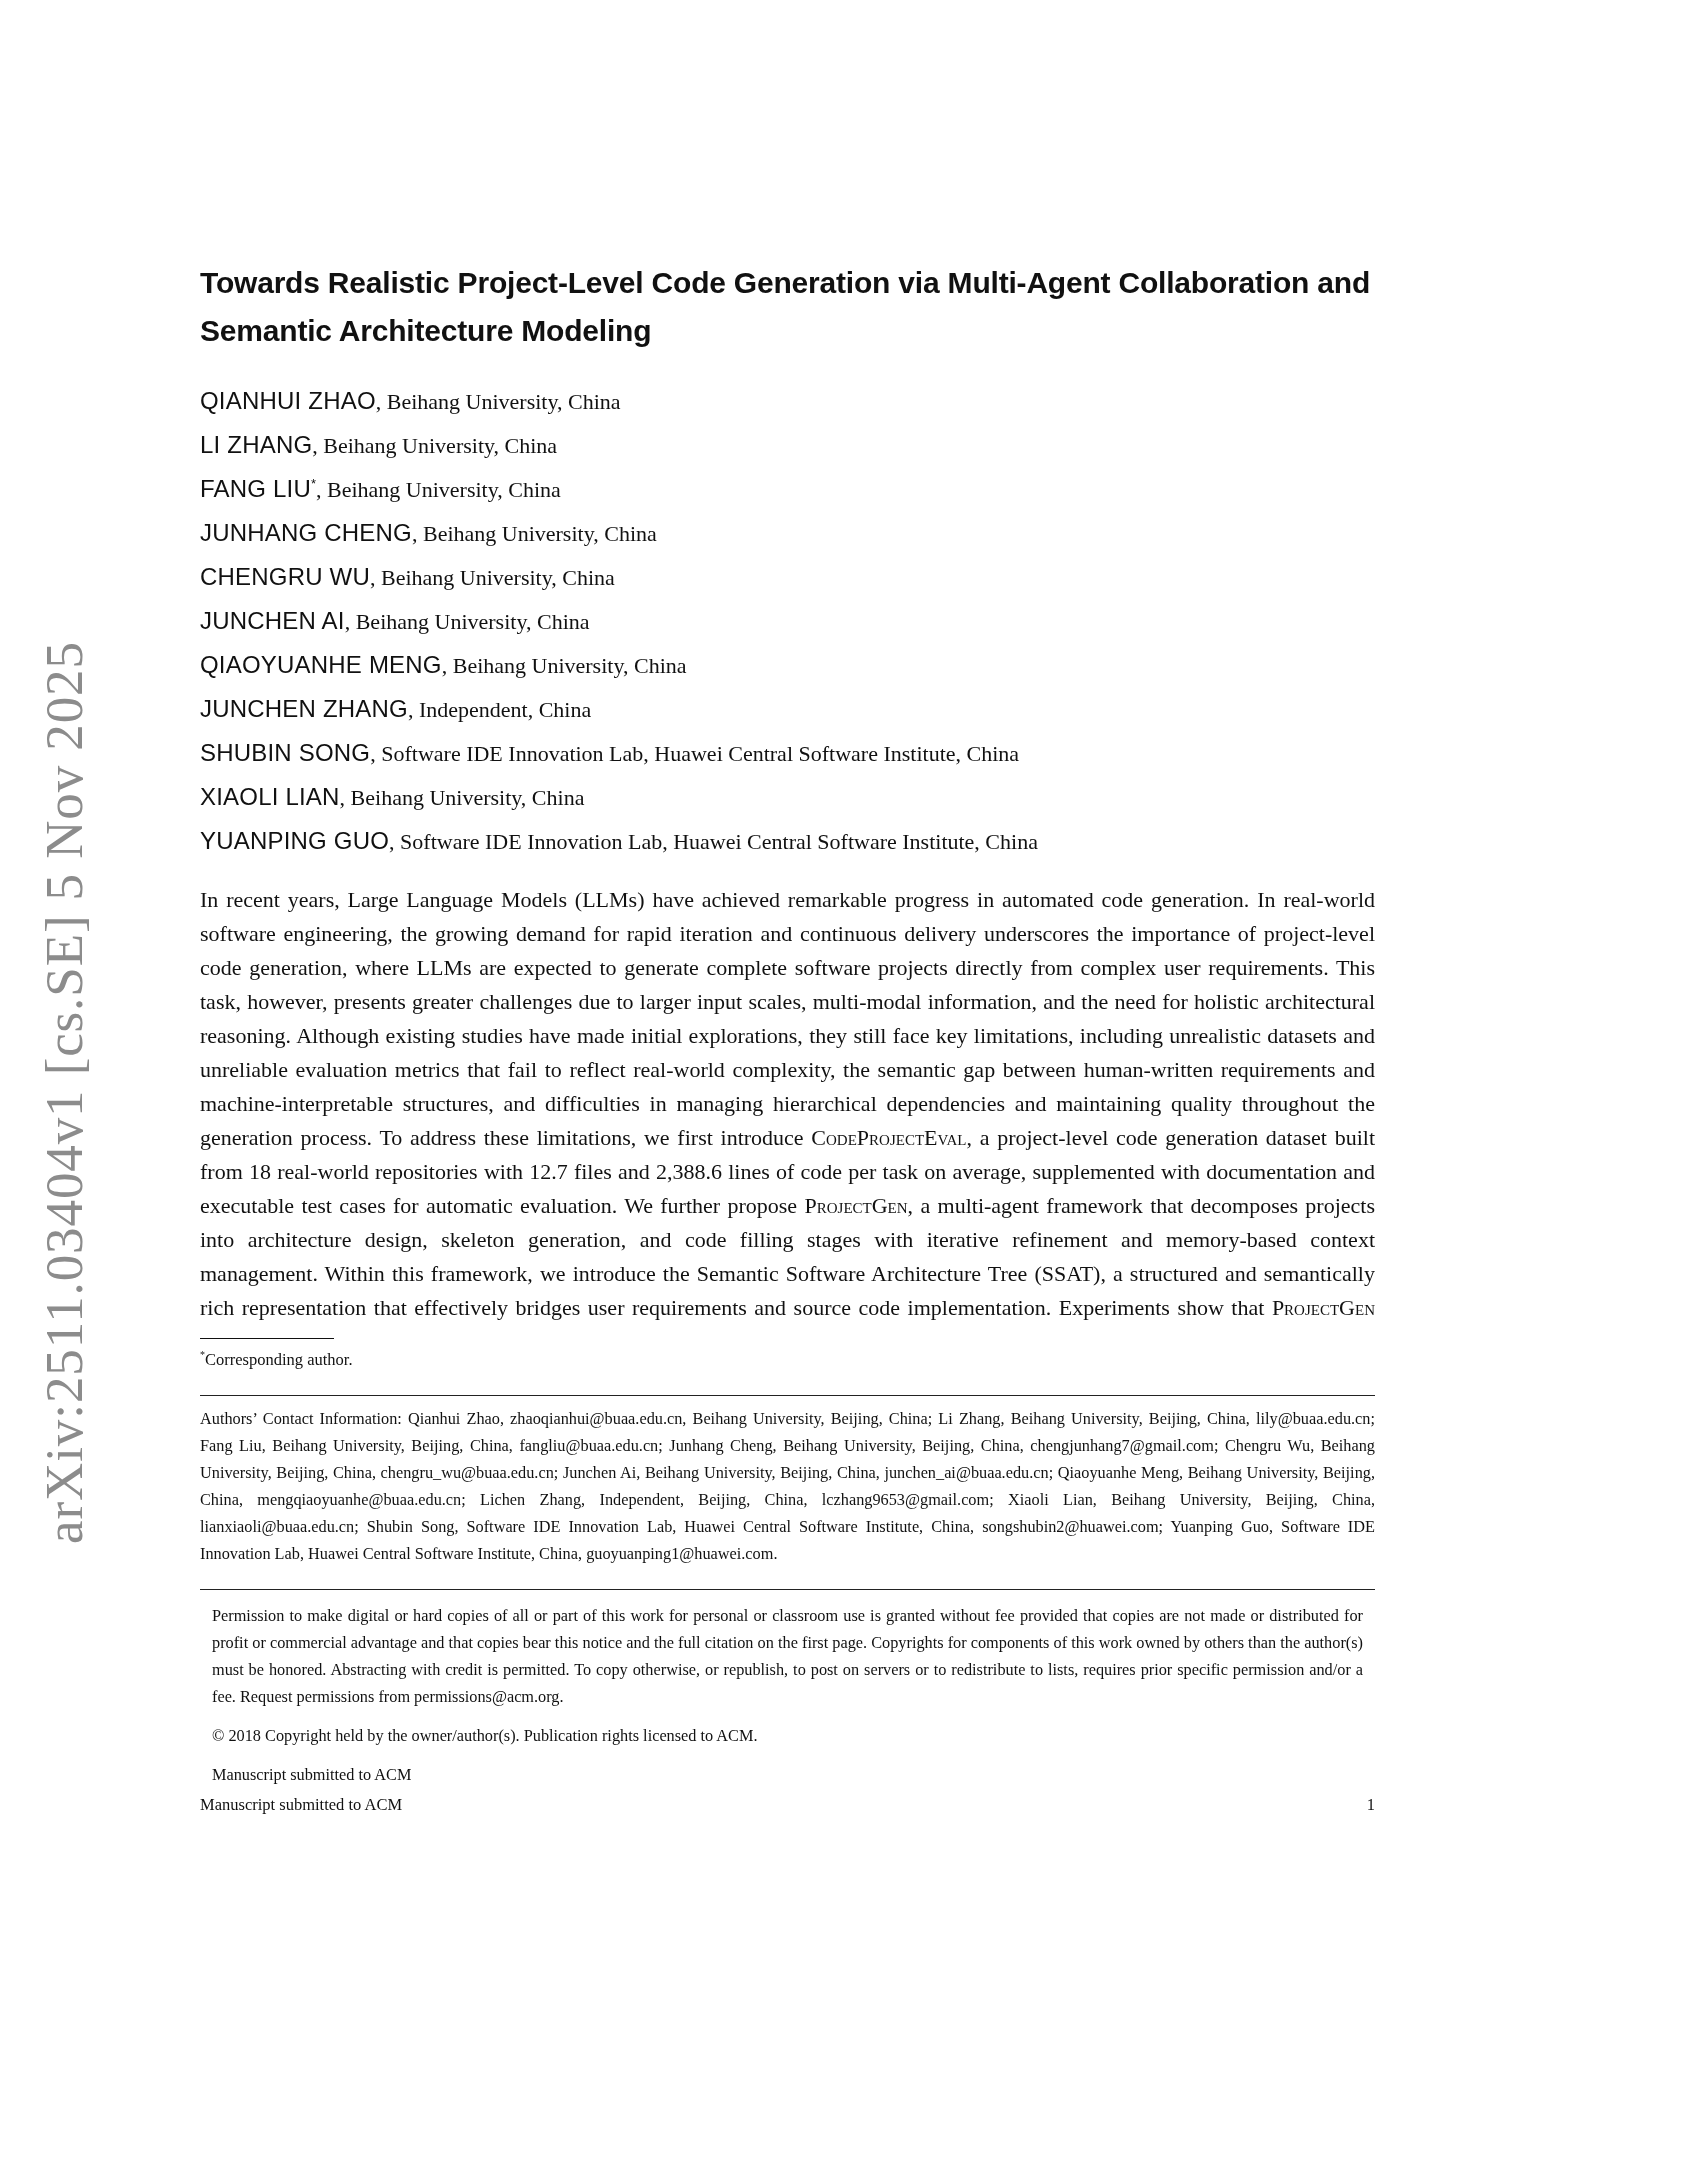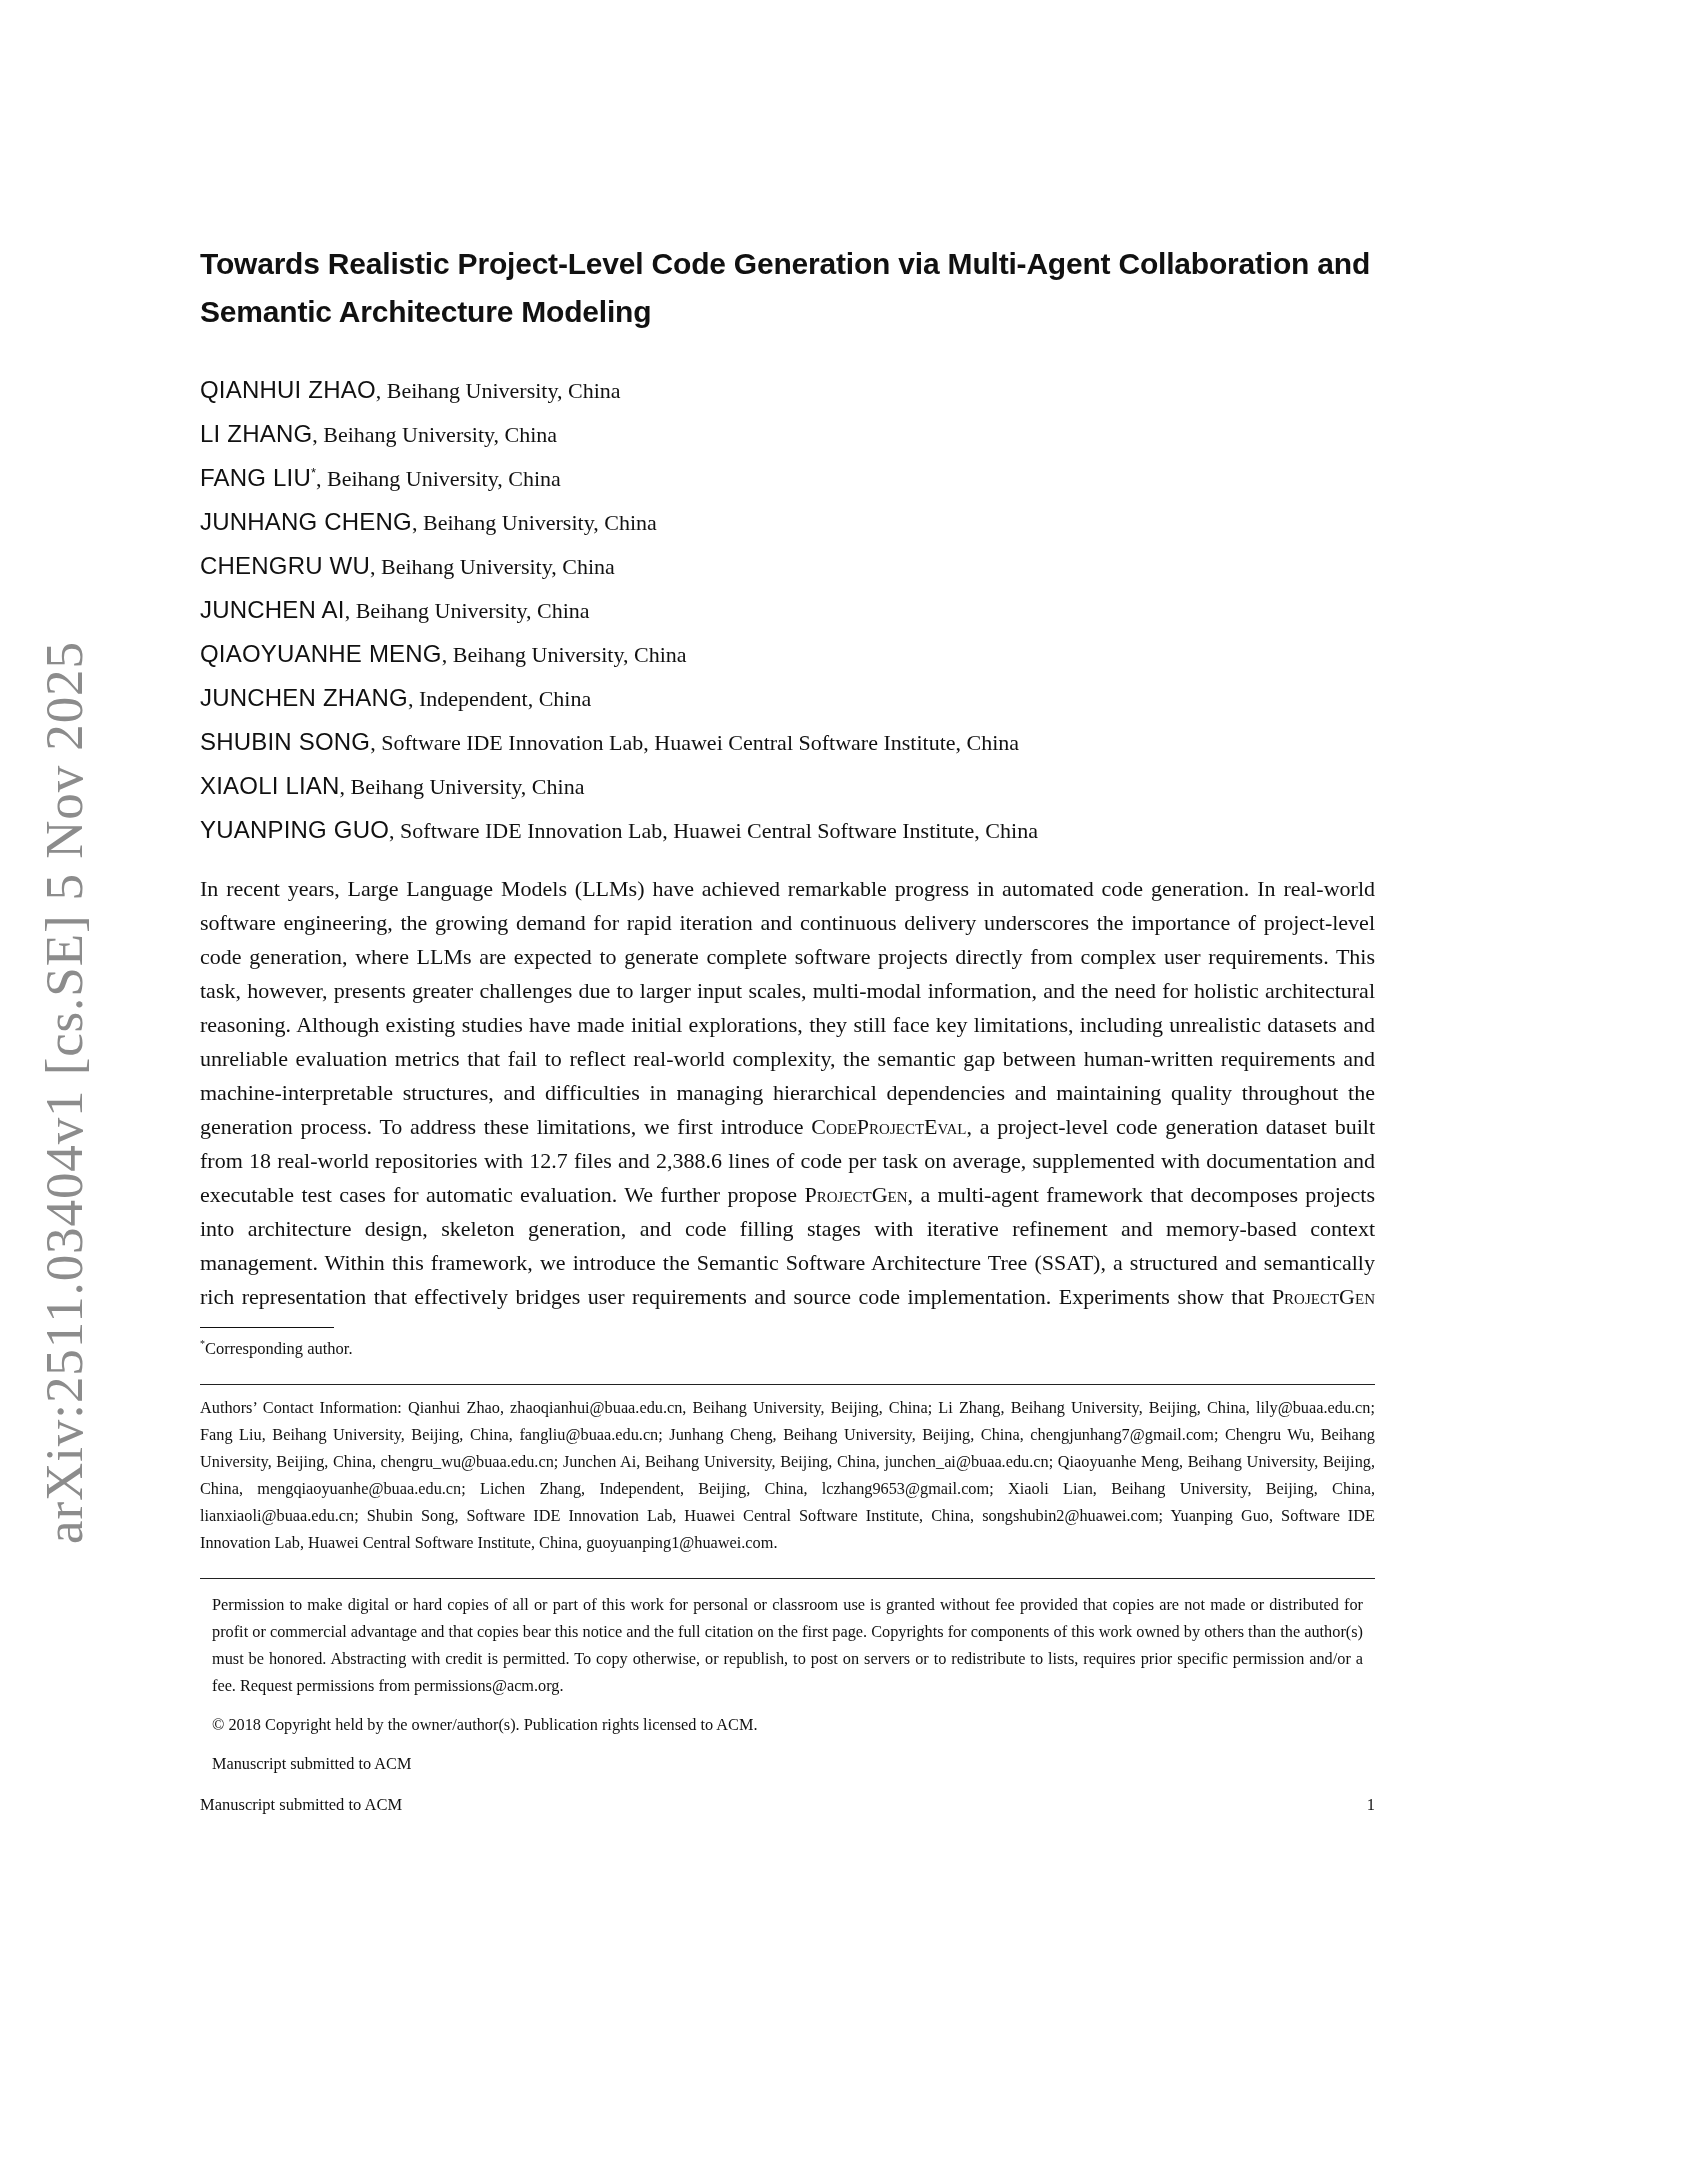--- a/index.html
+++ b/index.html
@@ -6,28 +6,28 @@
   body { width:1686px; height:2182px; position:relative; overflow:hidden; color:#111; }
 
   #arxiv-stamp {
     position:absolute; left:-395px; top:1056px; width:918px; height:73px;
     transform: rotate(-90deg); transform-origin: 50% 50%;
     font-family: "Liberation Serif", "DejaVu Serif", serif;
     font-size:53px; color:#8c8c8c; letter-spacing:0.9px; white-space:nowrap; text-align:center;
     line-height:73px;
   }
 
-  #page { position:absolute; left:200px; top:240px; width:1175px; }
+  #page { position:absolute; left:200px; top:259px; width:1175px; }
 
   #title {
     font-family: "Liberation Sans", "DejaVu Sans", sans-serif;
     font-weight:bold; font-size:30px; line-height:48px; margin:0; letter-spacing:-0.2px;
   }
 
-  #authors { margin-top:32px; }
+  #authors { margin-top:24px; }
   .author-line { height:44px; line-height:44px; white-space:nowrap; }
   .author-name { font-family: "Liberation Sans", "DejaVu Sans", sans-serif; font-size:24px; letter-spacing:0.2px; }
   .author-aff { font-family: "Liberation Serif", "DejaVu Serif", serif; font-size:22px; }
   .author-mark { font-size:13px; vertical-align:top; position:relative; top:-5.5px; font-family:"Liberation Sans", sans-serif; }
 
   #abstract {
     margin-top:20px;
     font-family: "Liberation Serif", "DejaVu Serif", serif;
     font-size:22px; line-height:34px; text-align:justify; text-align-last:justify;
   }

